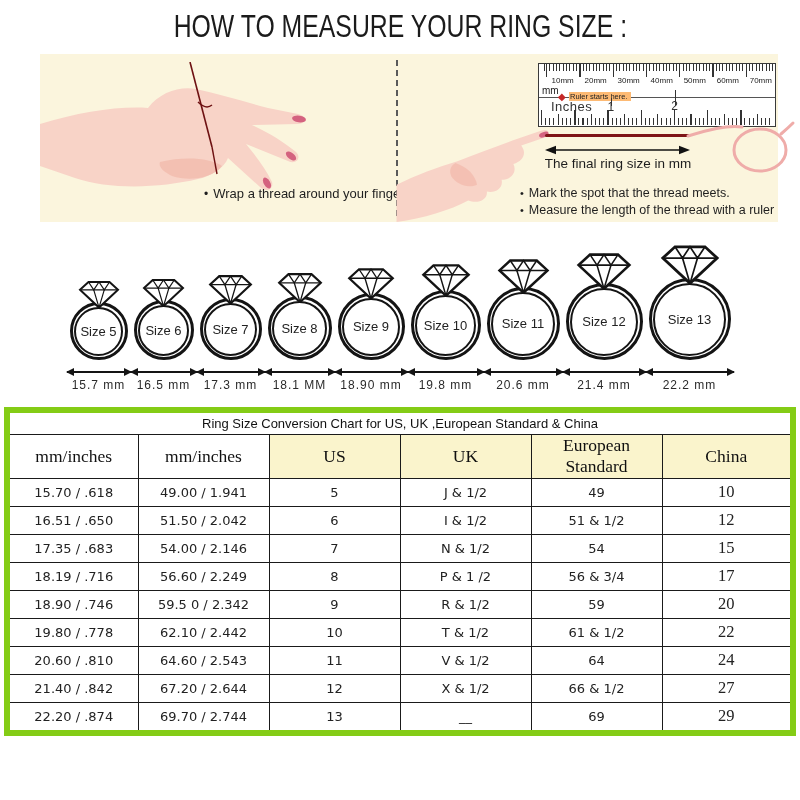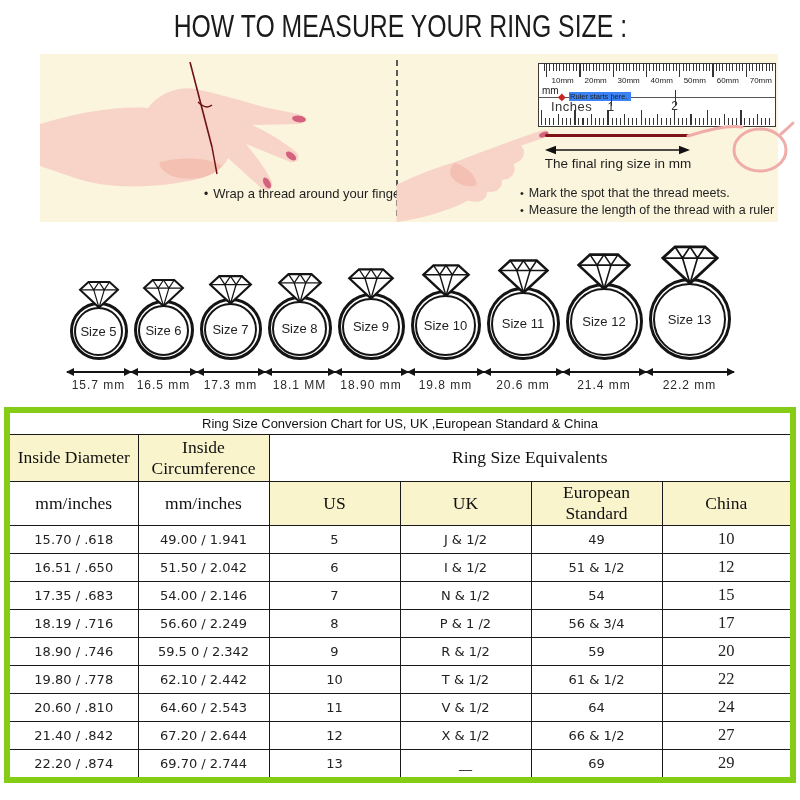--- a/index.html
+++ b/index.html
@@ -30,21 +30,21 @@
       repeating-linear-gradient(90deg,#333 0 1.3px,transparent 1.3px 33.3px);
     background-size:auto 7px,auto 13px;background-repeat:repeat-x;background-position:5px 0,5px 0;}
   .mm-labels span{position:absolute;top:12px;transform:translateX(-50%);font-size:8px;color:#222;white-space:nowrap;}
   .mm-labels span:nth-child(1){left:10%;} .mm-labels span:nth-child(2){left:24%;}
   .mm-labels span:nth-child(3){left:38%;} .mm-labels span:nth-child(4){left:52%;}
   .mm-labels span:nth-child(5){left:66%;} .mm-labels span:nth-child(6){left:80%;}
   .mm-labels span:nth-child(7){left:94%;}
   .mm-unit{position:absolute;left:3px;top:21px;font-size:10px;color:#222;}
   .start-line{position:absolute;left:0;right:0;top:33px;border-top:1px solid #555;}
   .start-marker{position:absolute;left:19px;top:27px;font-size:10px;color:#C62828;}
-  .start-note{position:absolute;left:30px;top:28px;font-size:7.5px;color:#222;background:#3b82f6;padding:0 3px 0 1px;white-space:nowrap;}
+  .start-note{position:absolute;left:30px;top:28px;font-size:7.5px;color:#222;background:#fdba74;padding:0 3px 0 1px;white-space:nowrap;}
   .inches-label{position:absolute;left:12px;top:35px;font-size:13px;color:#333;letter-spacing:.5px;}
   .inch-num{position:absolute;font-size:12px;color:#333;}
   .in1{left:29%;top:36px;} .in2{left:56%;top:35px;}
   .inch-mark{position:absolute;width:1.5px;background:#333;}
   .im1{left:30.5%;top:34px;height:8px;} .im2{left:57.5%;top:26px;height:16px;}
   .inch-ticks{position:absolute;left:2px;right:2px;bottom:1px;height:16px;
     background-image:
       repeating-linear-gradient(90deg,#333 0 1px,transparent 1px 4.15px),
       repeating-linear-gradient(90deg,#333 0 1.2px,transparent 1.2px 16.6px),
       repeating-linear-gradient(90deg,#333 0 1.4px,transparent 1.4px 33.2px);
@@ -318,25 +318,20 @@
     <div class="arr"></div>
     <div class="mm-label">22.2 mm</div>
   </div>
 </div>
 
 <table class="conv">
   <tbody>
       <tr class="cap">
     <td colspan="6">Ring Size Conversion Chart for US, UK ,European Standard &amp; China</td>
   </tr>
-  <tr class="h1">
-    <td class="yellow serif">Inside Diameter</td>
-    <td class="yellow serif">Inside Circumference</td>
-    <td colspan="4" class="serif">Ring Size Equivalents</td>
-  </tr>
   <tr class="h2">
     <td class="serif">mm/inches</td>
     <td class="serif">mm/inches</td>
     <td class="yellow serif">US</td>
     <td class="yellow serif">UK</td>
     <td class="yellow serif">European Standard</td>
     <td class="yellow serif">China</td>
   </tr>
   <tr class="d">
     <td>15.70 / .618</td>

